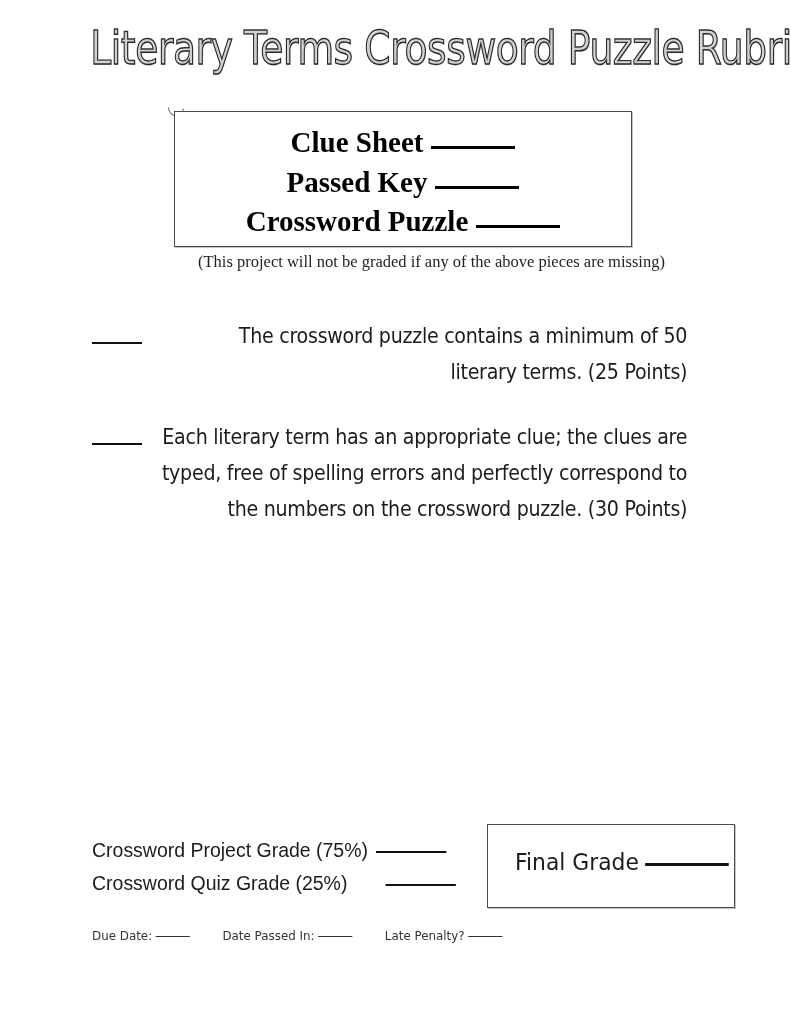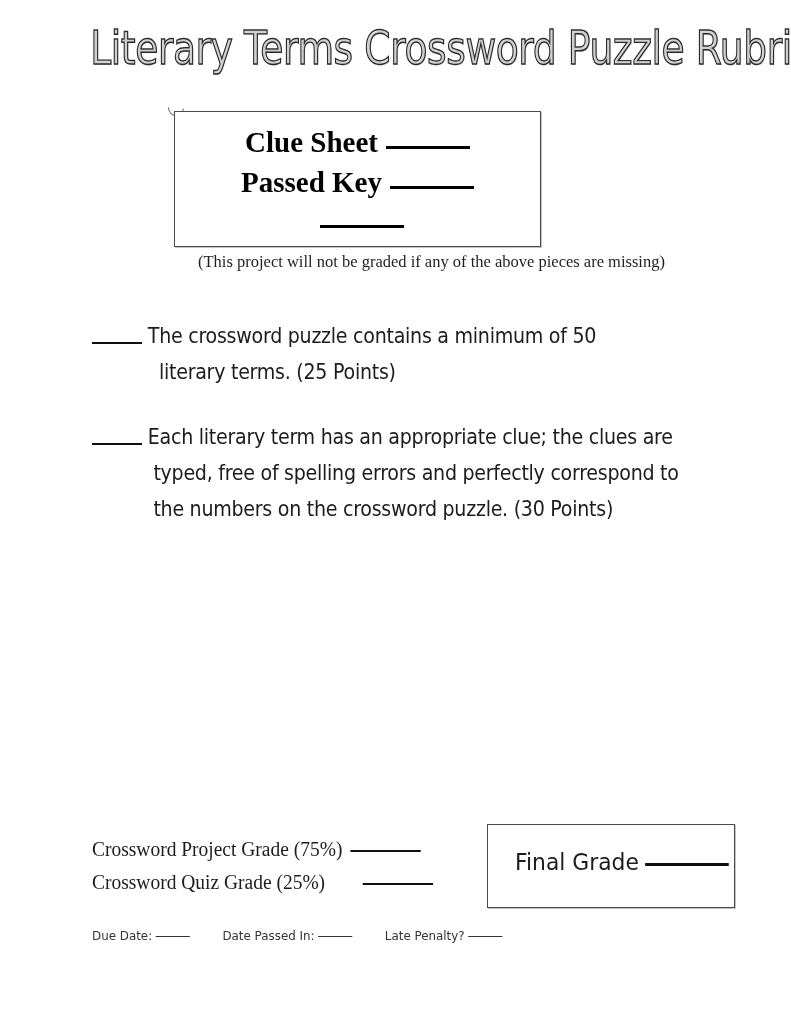--- a/index.html
+++ b/index.html
@@ -39,21 +39,21 @@
     -webkit-text-stroke: 1.4px #2b2b2b;
     text-shadow: 0.7px 0.7px 0 rgba(120,120,120,0.35);
     white-space: nowrap;
   }
 
   
   .checklist-box {
     position: absolute;
     left: 174px;
     top: 111px;
-    width: 367px;
+    width: 458px;
     height: 136px;
     border: 1.5px solid #4a4a4a;
     box-sizing: border-box;
     background: #ffffff;
     box-shadow: 1px 1px 0 rgba(140,140,140,0.5);
     padding-left: 13px;
   }
   .checklist-line {
     font-family: "Liberation Serif", "DejaVu Serif", serif;
     font-weight: bold;
@@ -106,20 +106,21 @@
   }
 
   
   .criteria {
     position: absolute;
     left: 92px;
     top: 318px;
     width: 640px;
     font-family: "DejaVu Sans", sans-serif;
     color: #1c1c1c;
+    text-align: right;
   }
   .criterion {
     position: relative;
     margin-bottom: 29px;
   }
   .criterion .c-line {
     font-size: 20.5px;
     line-height: 36px;
     letter-spacing: -0.3px;
     transform: scaleX(0.93);
@@ -141,21 +142,21 @@
     top: 24px;
     width: 50px;
     border-bottom: 2.6px solid #111;
   }
 
   
   .grades {
     position: absolute;
     left: 92px;
     top: 833px;
-    font-family: Liberation Serif, serif;
+    font-family: Liberation Sans, sans-serif;
     font-size: 20.5px;
     color: #1c1c1c;
   }
   .grade-row {
     line-height: 33px;
     white-space: nowrap;
     transform: scaleX(0.95);
     transform-origin: left center;
   }
   .g-blank {
@@ -236,21 +237,21 @@
   <div class="scan-mark"></div>
 
   <div class="checklist-box">
     <div class="checklist-line cl-1">
       <span>Clue Sheet</span><span class="blank-bold bb-1"></span>
     </div>
     <div class="checklist-line cl-2">
       <span>Passed Key</span><span class="blank-bold bb-2"></span>
     </div>
     <div class="checklist-line cl-3">
-      <span class="blank-bold bb-3"></span>
+      <span>Crossword Puzzle</span><span class="blank-bold bb-3"></span>
     </div>
   </div>
 
   <div class="note">(This project will not be graded if any of the above pieces are missing)</div>
 
   <div class="criteria">
 
     <div class="criterion">
       <span class="c-blank"></span>
       <div class="c-line first">The crossword puzzle contains a minimum of 50</div>

